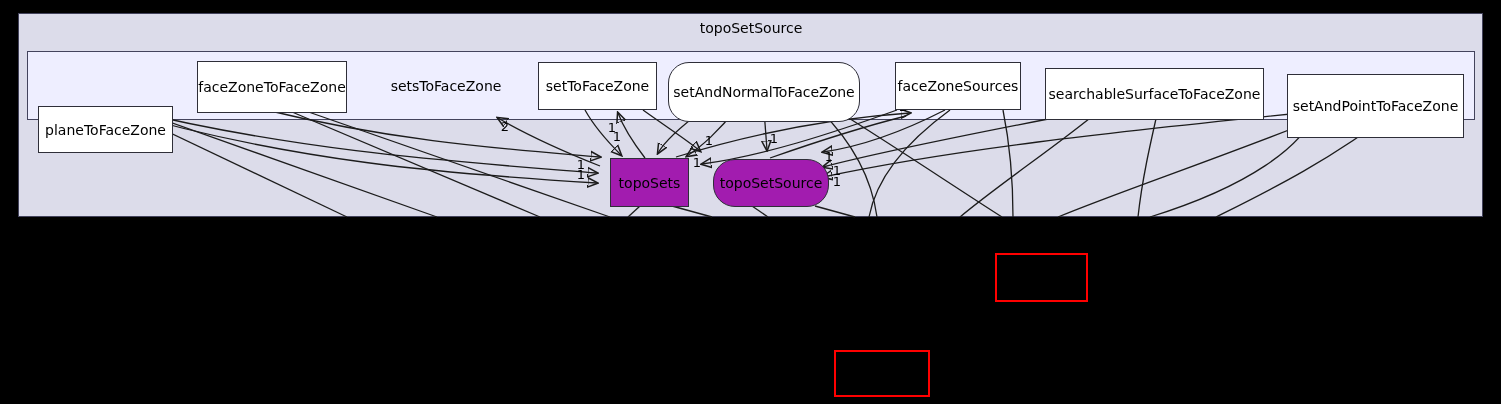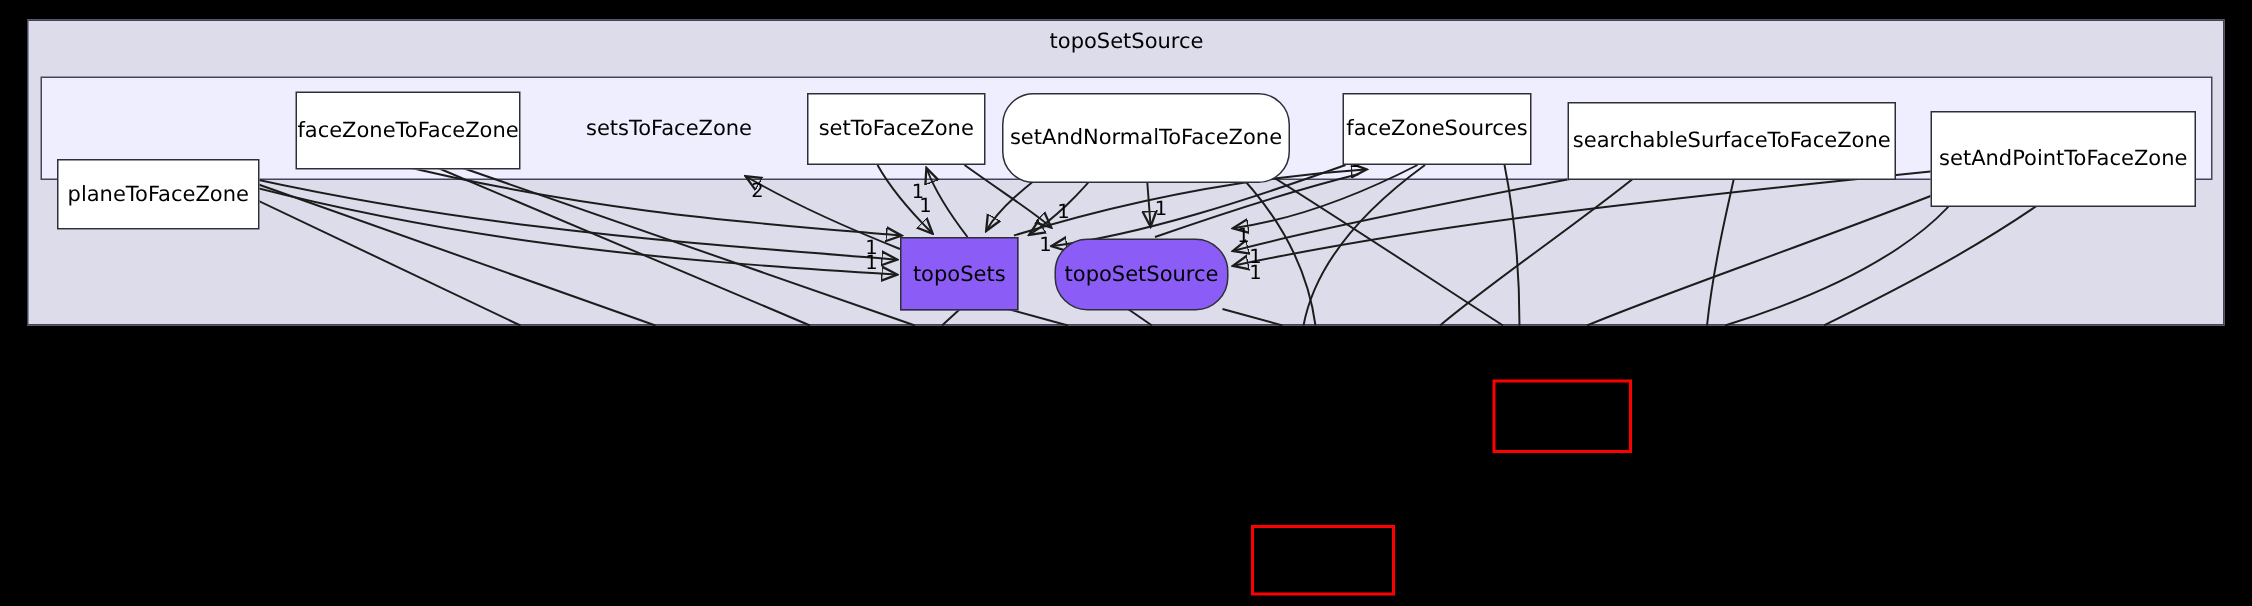--- a/index.html
+++ b/index.html
@@ -8,21 +8,21 @@
   .cluster{position:absolute;border:1.4px solid #43435c;box-sizing:border-box;}
   .cluster.outer{background:#dcdcea;}
   .cluster.inner{background:#eeeeff;}
   .cluster-label{position:absolute;transform:translate(-50%,-50%);font-size:14px;color:#000;white-space:nowrap;z-index:4;}
   #edge-layer{position:absolute;left:0;top:0;z-index:3;}
   #edge-layer path{fill:none;stroke:#1c1c1c;stroke-width:1.3px;}
   #edge-layer text{font-size:13px;fill:#000;text-anchor:middle;font-family:"DejaVu Sans","Liberation Sans",sans-serif;}
   .node{position:absolute;background:#fff;border:1.4px solid #2e2e38;box-sizing:border-box;
         display:flex;align-items:center;justify-content:center;font-size:14px;color:#000;
         white-space:nowrap;z-index:5;cursor:pointer;}
-  .node.tint{background:#8b5cf6;}
+  .node.tint{background:#a21caf;margin-left:10px;}
   .rednode{position:absolute;background:transparent;border:2px solid #ff0000;box-sizing:border-box;z-index:5;cursor:pointer;}
 </style>
 </head>
 <body>
 
 <div id="graph">
   <div class="cluster outer" style="left: 18px; top: 13px; width: 1465px; height: 204px;"></div>
   <div class="cluster inner" style="left: 27px; top: 51px; width: 1448px; height: 69px;"></div>
 
   <svg id="edge-layer" width="1501" height="404" xmlns="http://www.w3.org/2000/svg">

